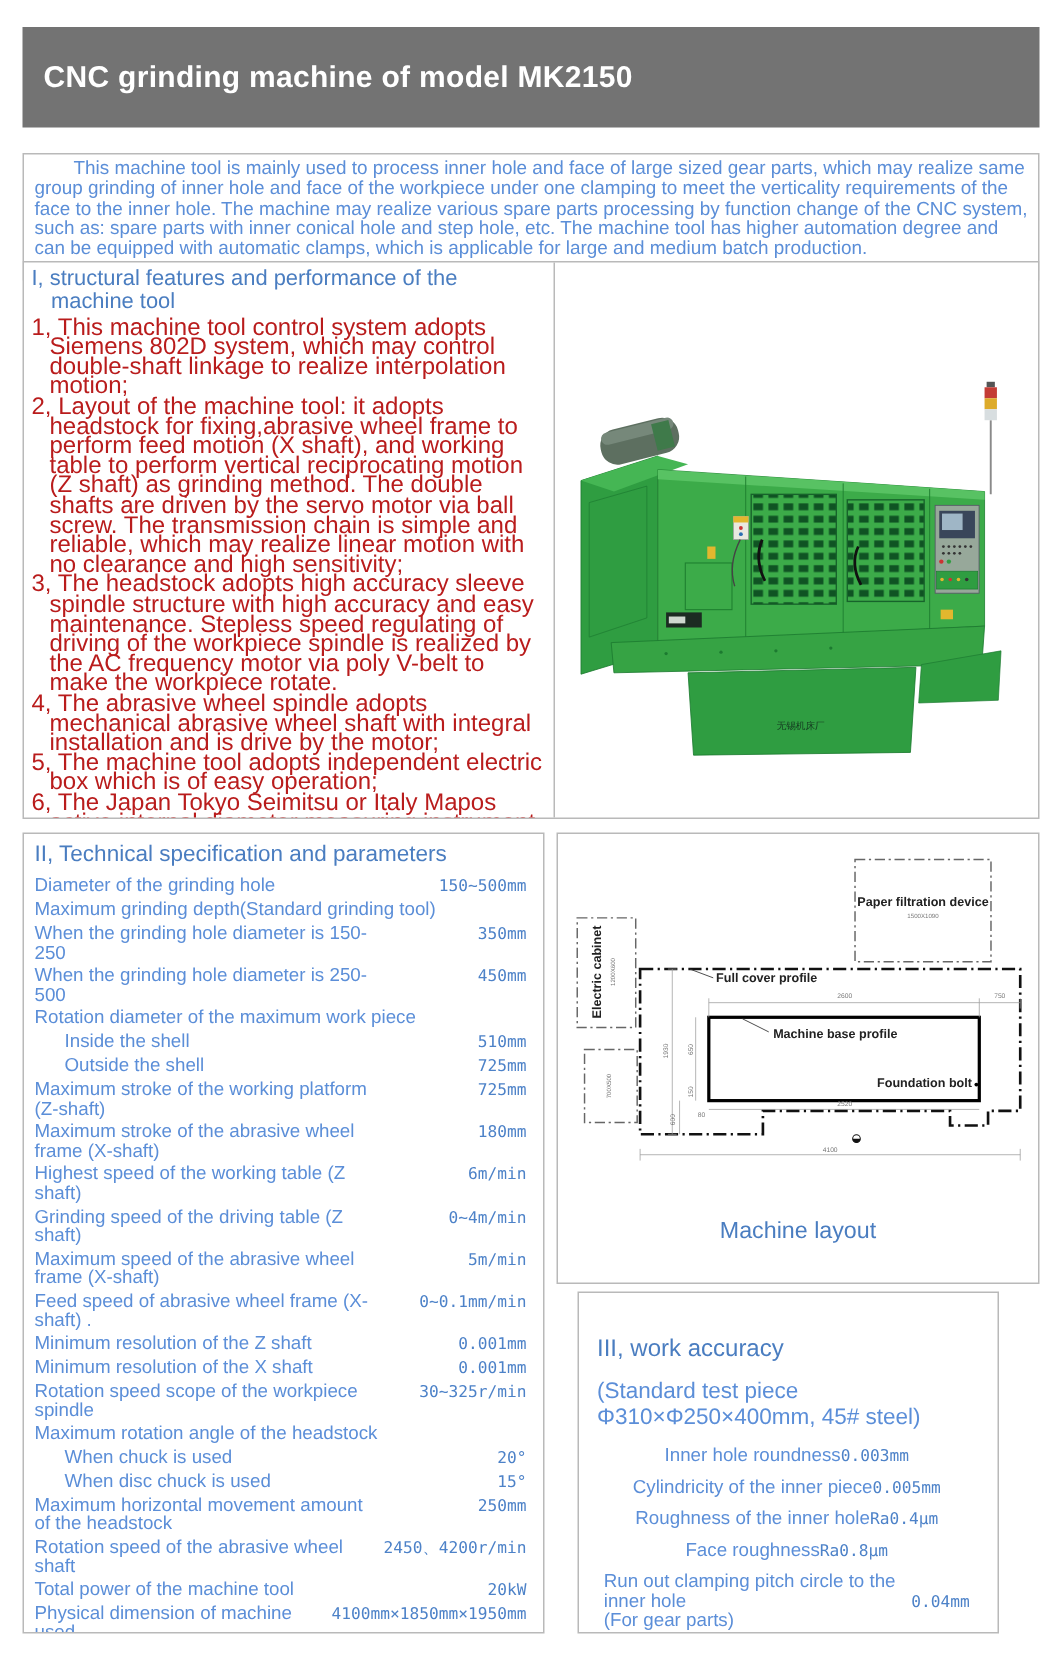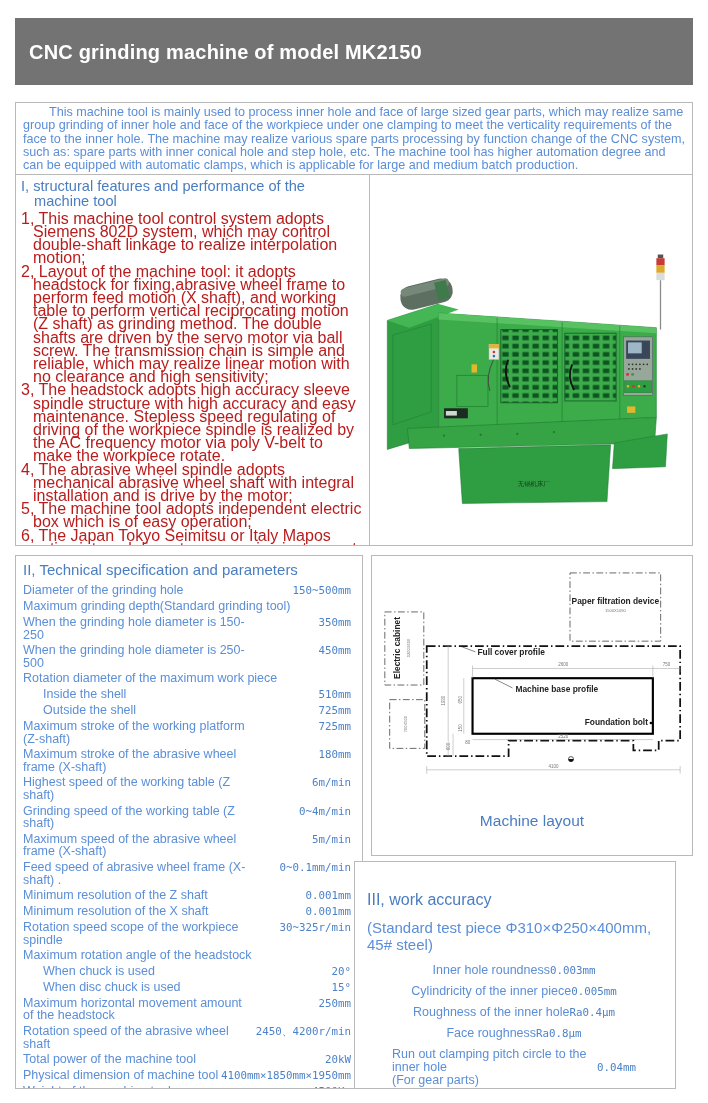--- a/index.html
+++ b/index.html
@@ -57,21 +57,21 @@
   }
   .spec-row.indent .spec-label { padding-left:20px; }
   .spec-row.wide .spec-label { max-width:100%; }
 
   
   .layout { left:371px; top:555px; width:322px; height:301px; text-align:center; }
   .layout svg { display:block; margin:6px auto 0 auto; }
   .layout-caption { color:#4a7dc0; font-size:15.5px; margin-top:2px; }
 
   
-  .accuracy { left:354px; top:861px; width:322px; height:228px; padding:30px 12px 0 12px; }
+  .accuracy { left:385px; top:861px; width:281px; height:228px; padding:30px 12px 0 12px; }
   .accuracy .sec-heading { font-size:16px; padding-left:0; text-indent:0; margin-bottom:3px; }
   .accuracy-subtitle { color:#5b8ed8; font-size:15px; margin-bottom:11px;margin-top:12px; }
   .acc-row { display:flex; justify-content:center; align-items:center; margin-bottom:8px; }
   .acc-label { color:#5b8ed8; font-size:12.5px; line-height:13px; max-width:205px; }
   .acc-label2 { color:#5b8ed8; font-size:12.5px; line-height:13px; }
   .acc-value {
     color:#4d82c8; font-family:"DejaVu Sans Mono", monospace;
     font-size:10.8px; white-space:nowrap; padding-right:2px;
   }
 
@@ -247,21 +247,21 @@
       </div>
       <div class="spec-row">
         <span class="spec-label">Maximum stroke of the abrasive wheel frame (X-shaft)</span>
         <span class="spec-value">180mm</span>
       </div>
       <div class="spec-row">
         <span class="spec-label">Highest speed of the working table (Z shaft)</span>
         <span class="spec-value">6m/min</span>
       </div>
       <div class="spec-row">
-        <span class="spec-label">Grinding speed of the working table (Z shaft)</span>
+        <span class="spec-label">Grinding speed of the driving table (Z shaft)</span>
         <span class="spec-value">0~4m/min</span>
       </div>
       <div class="spec-row">
         <span class="spec-label">Maximum speed of the abrasive wheel frame (X-shaft)</span>
         <span class="spec-value">5m/min</span>
       </div>
       <div class="spec-row">
         <span class="spec-label">Feed speed of abrasive wheel frame (X-shaft) .</span>
         <span class="spec-value">0~0.1mm/min</span>
       </div>
@@ -295,21 +295,21 @@
       </div>
       <div class="spec-row">
         <span class="spec-label">Rotation speed of the abrasive wheel shaft</span>
         <span class="spec-value">2450、4200r/min</span>
       </div>
       <div class="spec-row">
         <span class="spec-label">Total power of the machine tool</span>
         <span class="spec-value">20kW</span>
       </div>
       <div class="spec-row">
-        <span class="spec-label">Physical dimension of machine tool</span>
+        <span class="spec-label">Physical dimension of machine used</span>
         <span class="spec-value">4100mm×1850mm×1950mm</span>
       </div>
       <div class="spec-row">
         <span class="spec-label">Weight of the machine tool</span>
         <span class="spec-value">4500Kg</span>
       </div>
     </div>
 </div>
 
 <div class="panel layout">

